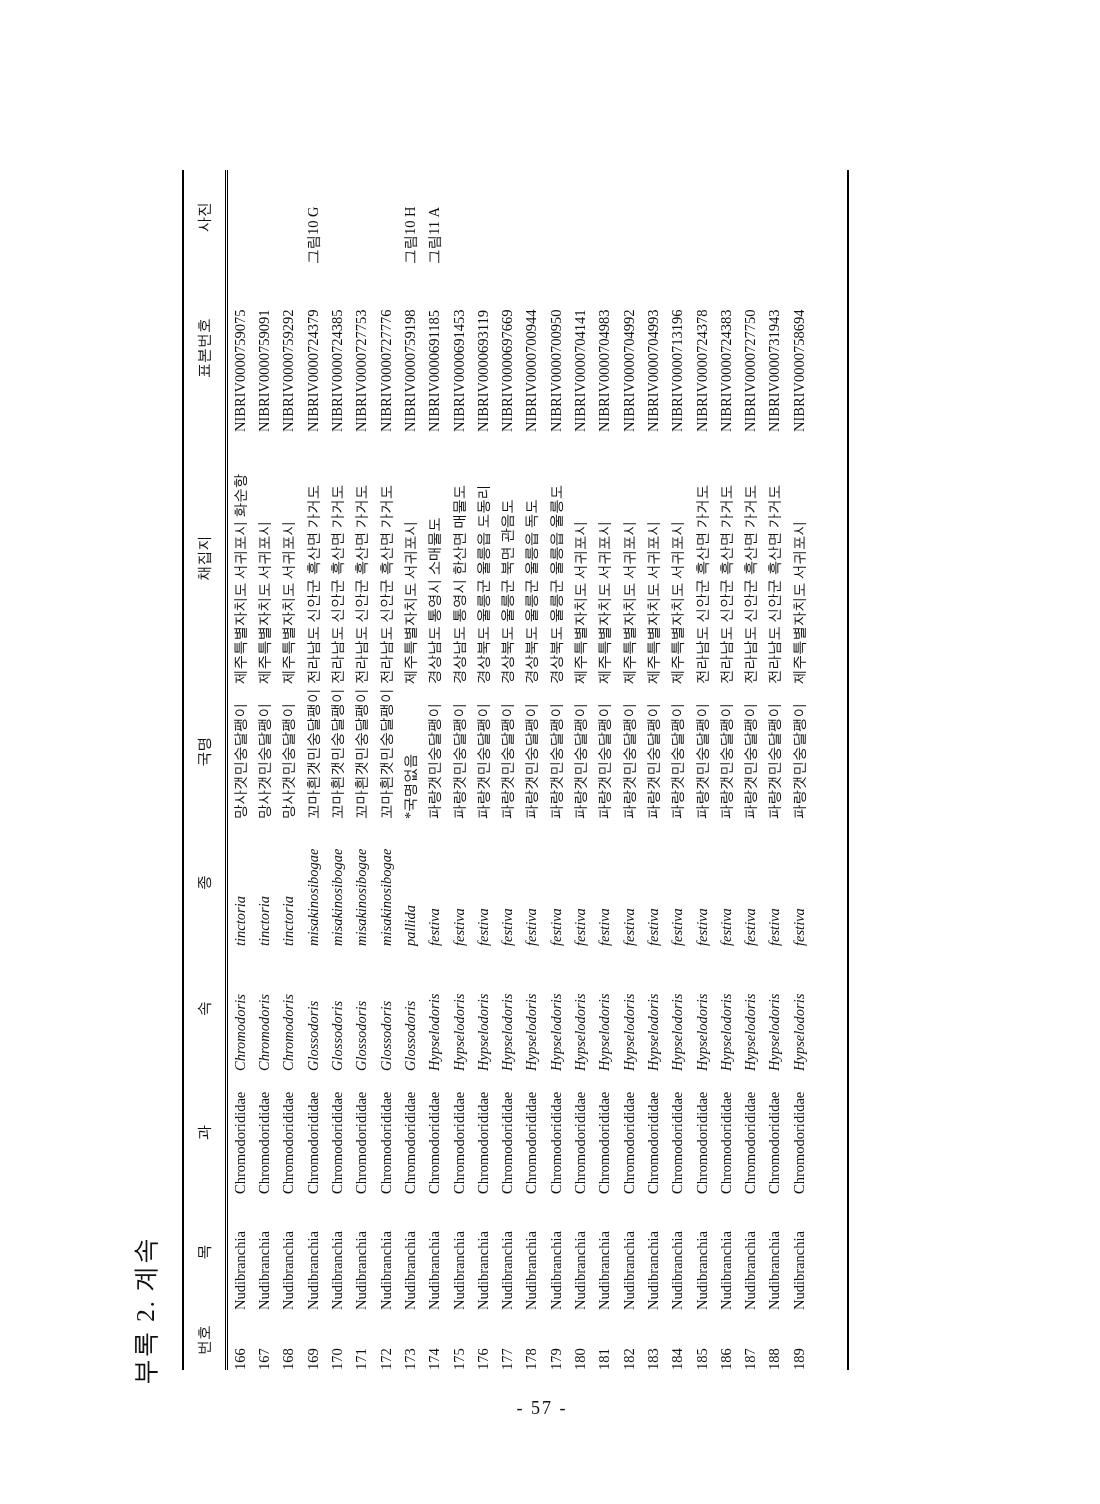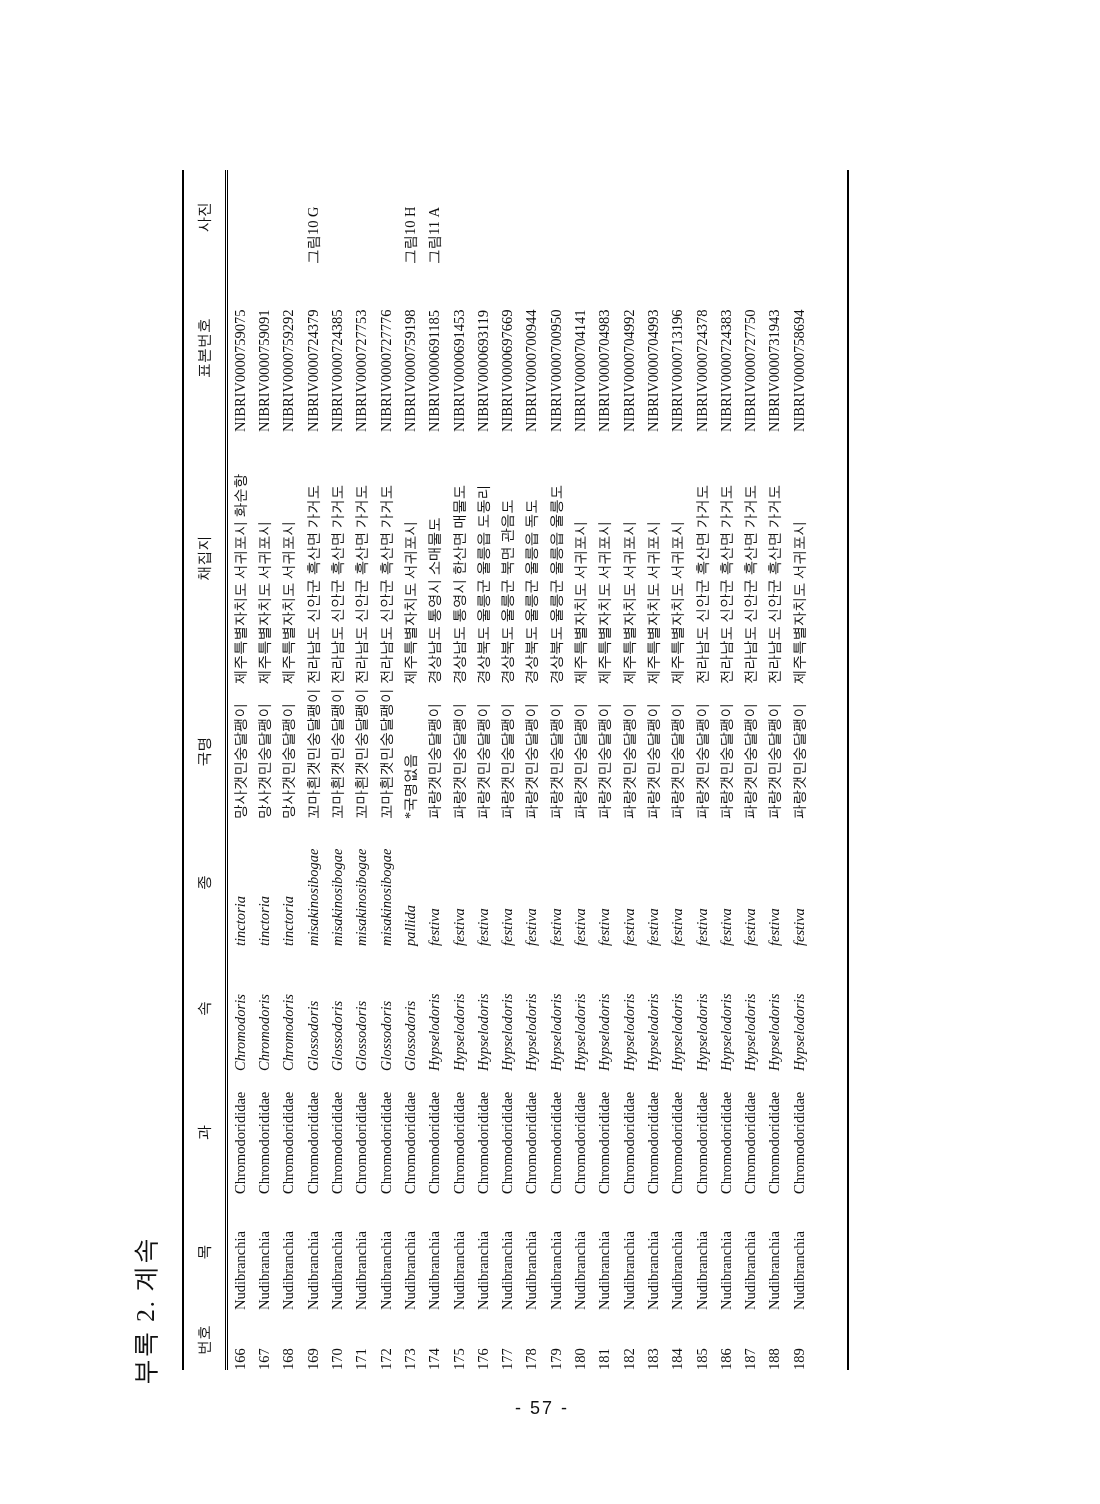--- a/index.html
+++ b/index.html
@@ -69,21 +69,21 @@
     margin-top: 36px;
     height: 0;
   }
   .page-number {
     position: absolute;
     left: 0;
     right: 16px;
     top: 1398px;
     text-align: center;
     font-size: 18px;
-    font-family: Liberation Sans, sans-serif;
+    font-family: Liberation Serif, serif;
     letter-spacing: 2px;
   }
 </style>
 </head>
 <body>
 
 <div class="rotated-page">
 
   <div class="appendix-title">부록 2. 계속</div>
 

